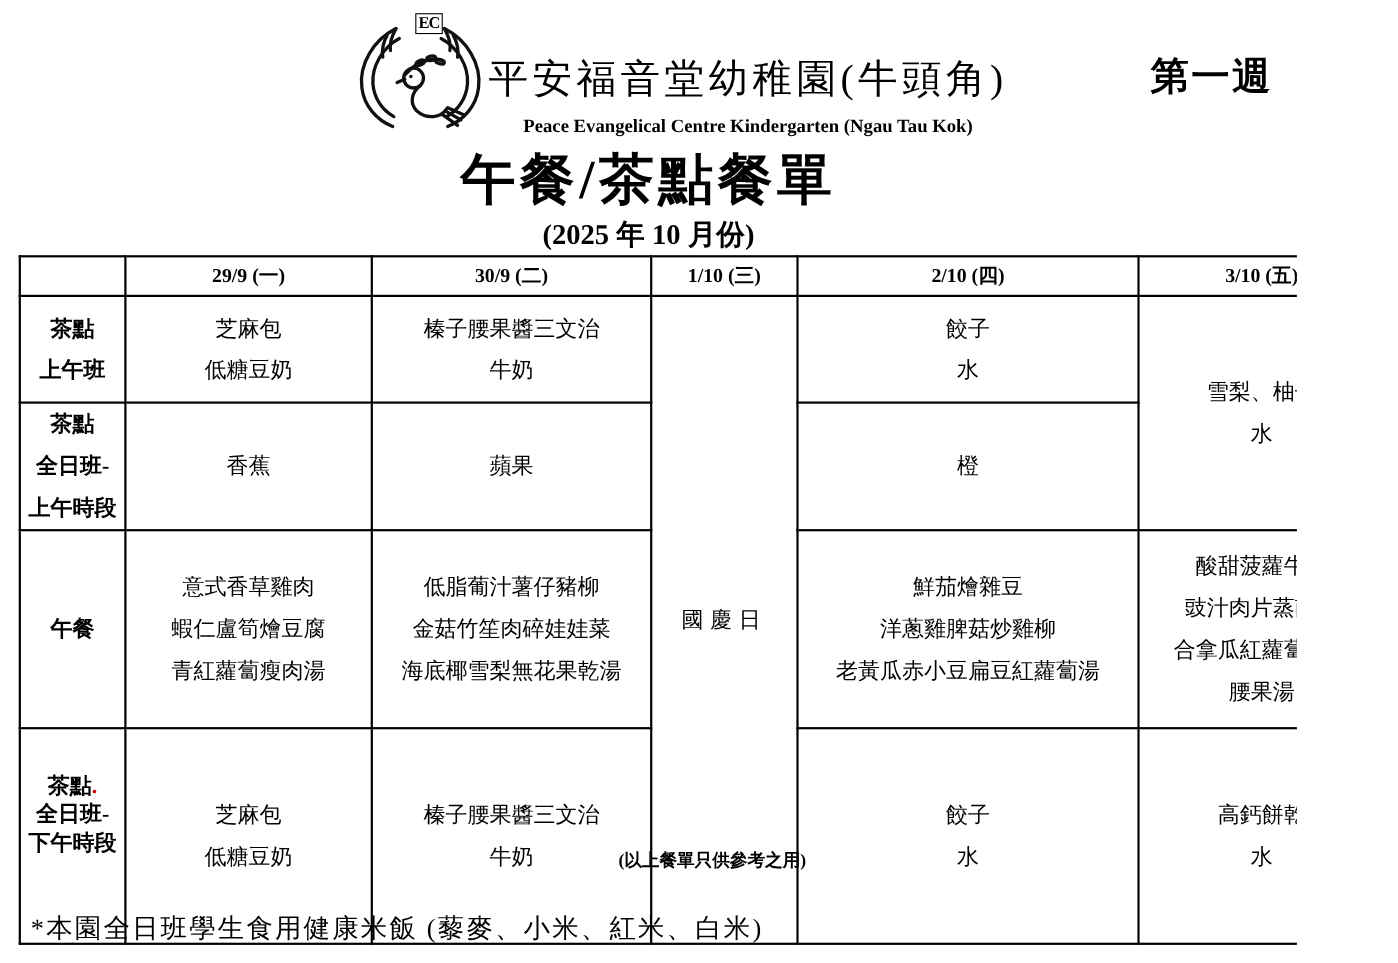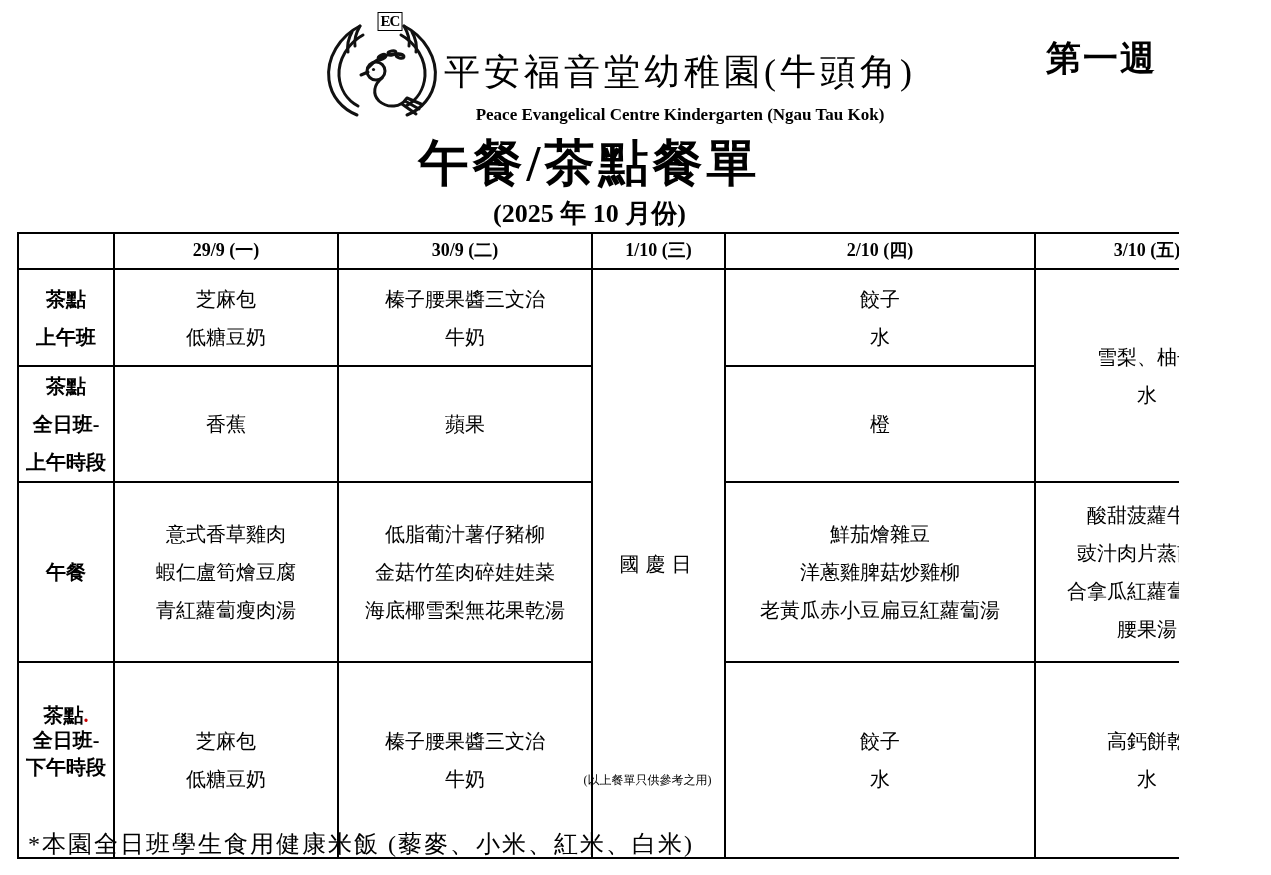--- a/index.html
+++ b/index.html
@@ -15,21 +15,21 @@
   .logo { position: absolute; left: 316px; top: 10px; width: 132px; height: 118px; }
   .logo svg { width: 100%; height: 100%; }
   .logo-ec {
     position: absolute; top: 2px; left: 50%; transform: translateX(-18%);
     font-weight: bold; font-size: 15px; letter-spacing: -1px;
     border: 1.5px solid #000; padding: 0 2px; line-height: 1.15;
   }
   .school-block { position: absolute; left: 420px; top: 48px; width: 520px; text-align: center; }
   .school-zh { font-size: 36px; letter-spacing: 4px; white-space: nowrap; }
   .school-en { font-size: 17px; font-weight: bold; margin-top: 8px; white-space: nowrap; }
-  .week-label { position: absolute; right: 22px; top: 35px; font-size: 35px; font-weight: bold; letter-spacing: 2px; }
+  .week-label { position: absolute; right: 22px; top: 46px; font-size: 35px; font-weight: bold; letter-spacing: 2px; }
 
   .main-title { position: absolute; left: 0; top: 130px; width: 100%; text-align: center;
     font-size: 50px; font-weight: bold; letter-spacing: 4px; }
   .subtitle { position: absolute; left: 0; top: 196px; width: 100%; text-align: center;
     font-size: 26px; font-weight: bold; }
 
   
   table.menu {
     position: absolute; left: 17px; top: 232px;
     width: 1241px; border-collapse: collapse; table-layout: fixed;
@@ -50,21 +50,21 @@
   td.lunchcell { line-height: 1.7; font-size: 20px; }
   td.holiday { font-size: 22px; letter-spacing: 6px; }
   .pmlabel-wrap { display: flex; flex-direction: column; 
     height: 118px; padding: 2px 0 4px 0; }
   .pmlabel-top { line-height: 1.2; }
   .pmlabel-rest { line-height: 1.35; white-space: pre-line; }
   .red-dot { color: #cc0000; font-weight: bold; }
 
   
   .note-center { position: absolute; left: 27px; top: 772px; width: 1241px;
-    text-align: center; font-size: 12px; font-weight: normal; }
+    text-align: center; font-size: 16px; font-weight: bold; }
   .note-bottom { position: absolute; left: 28px; top: 828px;
     font-size: 24px; letter-spacing: 2px; }
 </style>
 </head>
 <body>
 
 <div class="page">
 
   <div class="logo">
     <svg viewBox="0 0 132 118" fill="none" stroke="#111" stroke-width="3" stroke-linecap="round">

